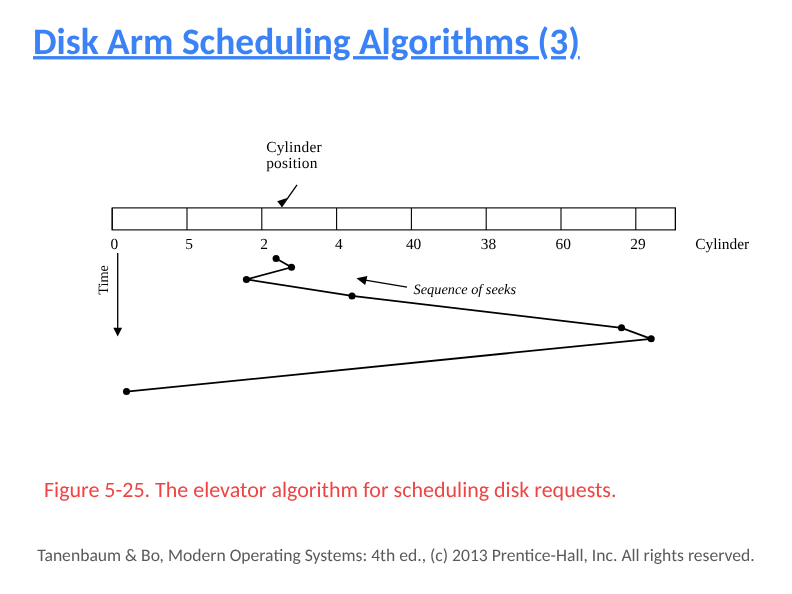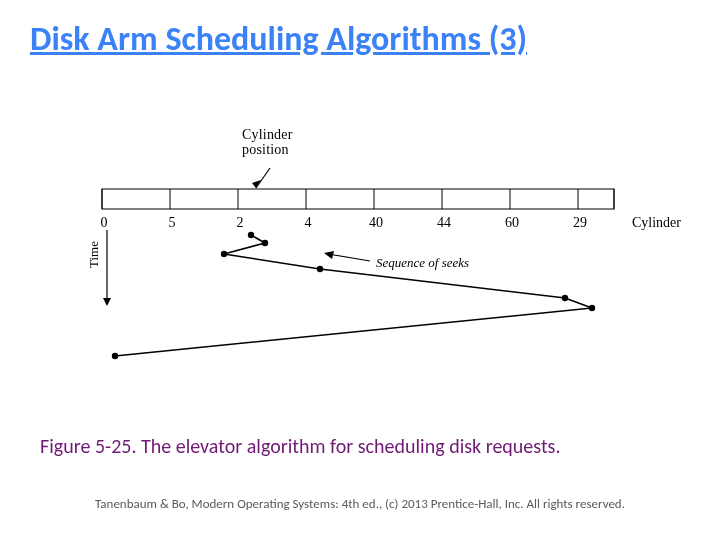--- a/index.html
+++ b/index.html
@@ -78,30 +78,30 @@
     font-size: 12px;
     font-weight: bold;
   }
   .xmark { position: absolute; transform: translateX(-50%); }
 
   .caption {
     position: absolute;
     top: 434px;
     left: 40px;
     font-size: 20px;
-    color: #701a75;
+    color: #ef4444;
     width: 660px;
   }
   .footer {
     position: absolute;
     top: 496px;
     left: 0;
     width: 720px;
     text-align: center;
-    font-size: 13px;
+    font-size: 16px;
     color: #5a5a5a;
   }
 </style>
 </head>
 <body>
 
 <div class="slide">
 
   <h1 class="title">Disk Arm Scheduling Algorithms (3)</h1>
 
@@ -112,21 +112,21 @@
   <div class="axis-label-seq">Sequence of seeks</div>
   <div class="axis-label-cyl">Cylinder</div>
   <div class="axis-label-time">Time</div>
 
   <div class="tick-row">
     <span class="tick" style="left:0px">0</span>
     <span class="tick" style="left:68px">5</span>
     <span class="tick" style="left:136px">2</span>
     <span class="tick" style="left:204px">4</span>
     <span class="tick" style="left:272px">40</span>
-    <span class="tick" style="left:340px">44</span>
+    <span class="tick" style="left:340px">38</span>
     <span class="tick" style="left:408px">60</span>
     <span class="tick" style="left:476px">29</span>
   </div>
 
   <div class="x-row">
     <span class="xmark" style="left:14px">X</span>
     <span class="xmark" style="left:122px">X</span>
     <span class="xmark" style="left:150px">X</span>
     <span class="xmark" style="left:163px">X</span>
     <span class="xmark" style="left:218px">X</span>

